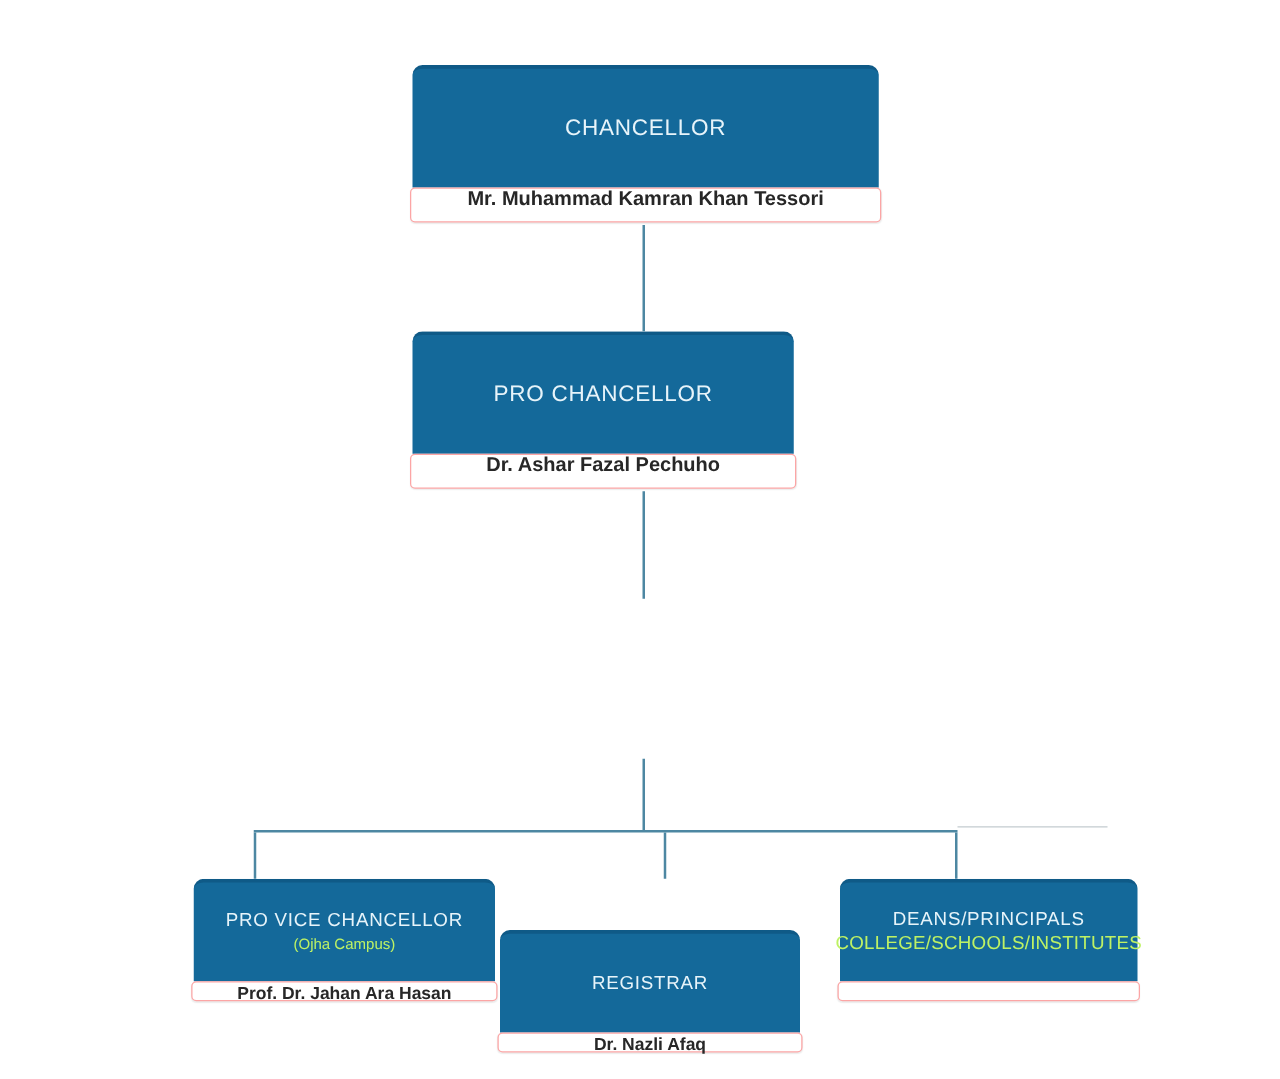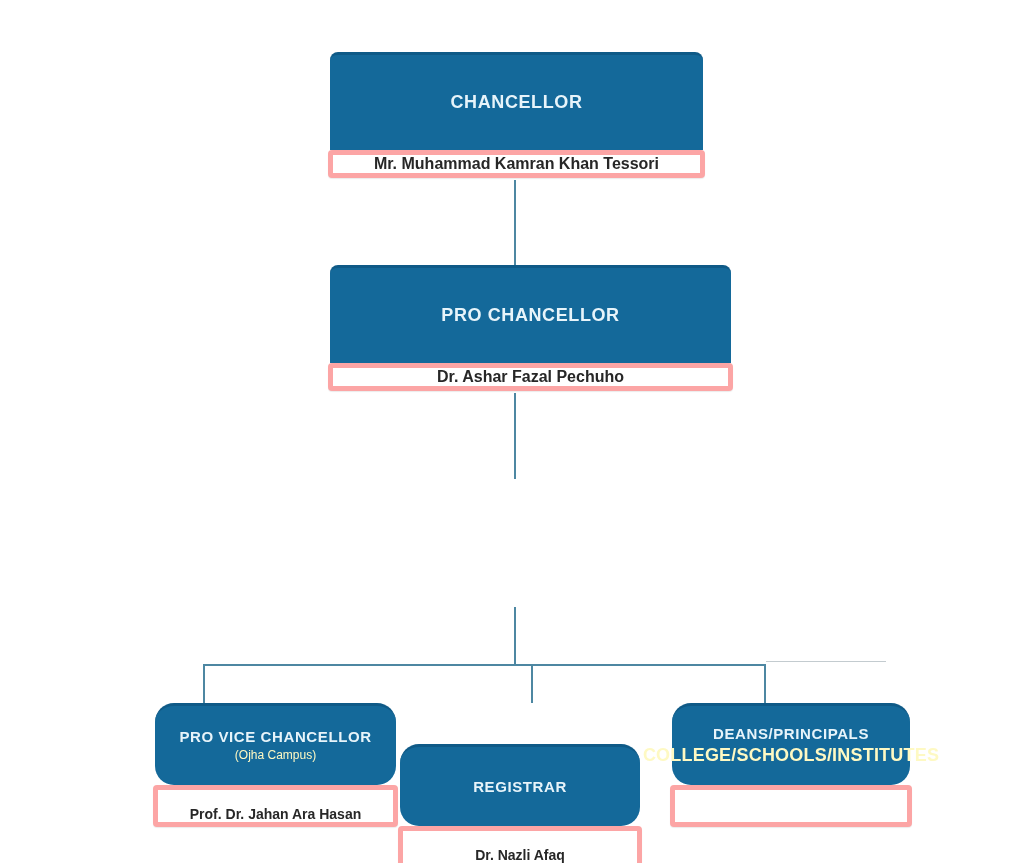--- a/index.html
+++ b/index.html
@@ -23,50 +23,50 @@
     border-top: 3px solid #0f5a87;
     border-radius: 8px 8px 0 0;
     box-sizing: border-box;
     display: flex;
     flex-direction: column;
     align-items: center;
     justify-content: center;
     text-align: center;
   }
   .main-header { height: 98px; }
-  .sub-header  { height: 82px; border-radius: 19px; }
+  .sub-header  { height: 82px; }
   .title {
     color: #e7f4fa;
-    font-weight: bold;
+    font-weight: normal;
     letter-spacing: 0.6px;
     line-height: 1.15;
   }
   .main-title { font-size: 18px; }
   .sub-title  { font-size: 15px; }
   .subtitle {
-    color: #fef9c3;
+    color: #bef264;
     line-height: 1.25;
     margin-top: 2px;
   }
   .subtitle-light { font-size: 12px; font-weight: normal; }
-  .subtitle-bold  { font-size: 18px; font-weight: bold; letter-spacing: 0.2px; }
+  .subtitle-bold  { font-size: 15px; font-weight: normal; letter-spacing: 0.2px; }
   .strip {
     background: #ffffff;
-    border: 5px solid #fca5a5;
+    border: 1px solid #fca5a5;
     border-radius: 4px;
     margin: 0 -2px;
     box-sizing: border-box;
     display: flex;
-    align-items: flex-end;
+    align-items: flex-start;
     justify-content: center;
     text-align: center;
     box-shadow: 0 1px 1px rgba(0,0,0,0.08);
   }
   .main-strip { height: 28px; }
-  .sub-strip  { height: 42px; }
+  .sub-strip  { height: 16px; }
   .name {
     color: #272727;
     font-weight: bold;
     white-space: nowrap;
   }
   .main-name { font-size: 16px; }
   .sub-name  { font-size: 14px; }
   .connector {
     position: absolute;
     background: #4d87a2;
@@ -85,21 +85,21 @@
     <div class="header main-header">
       <div class="title main-title">CHANCELLOR</div>
     </div>
     <div class="strip main-strip">
       <div class="name main-name">Mr. Muhammad Kamran Khan Tessori</div>
     </div>
   </div>
 
   <div class="connector" style="left:514px; top:180px; width:2px; height:85px;"></div>
 
-  <div class="node" style="left:330px; top:265px; width:401px;">
+  <div class="node" style="left:330px; top:265px; width:305px;">
     <div class="header main-header">
       <div class="title main-title">PRO CHANCELLOR</div>
     </div>
     <div class="strip main-strip">
       <div class="name main-name">Dr. Ashar Fazal Pechuho</div>
     </div>
   </div>
 
   <div class="connector" style="left:514px; top:393px; width:2px; height:86px;"></div>
 

